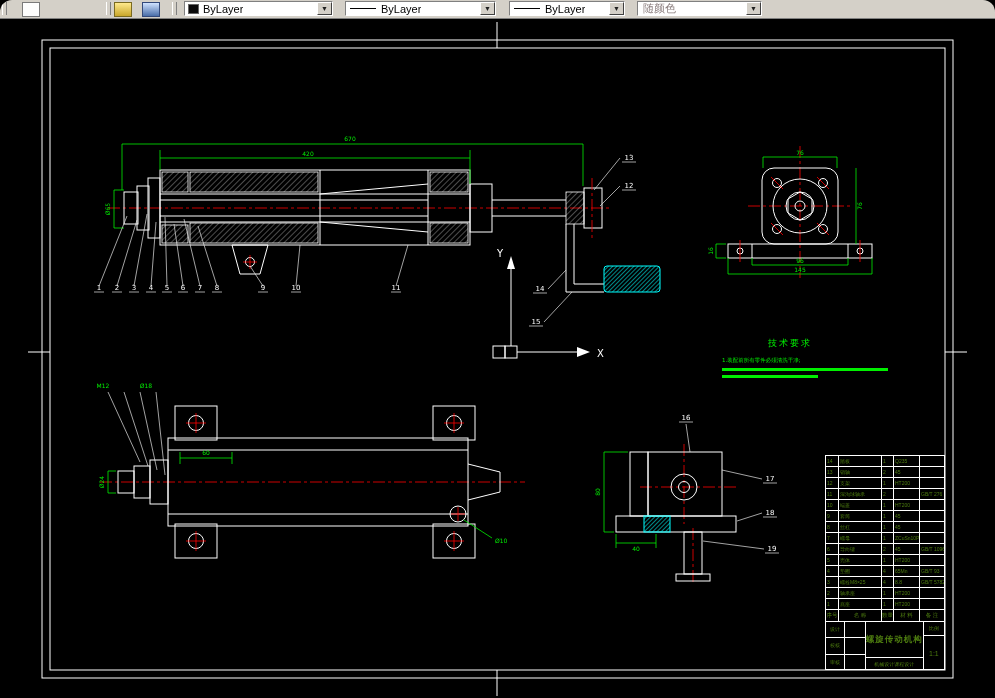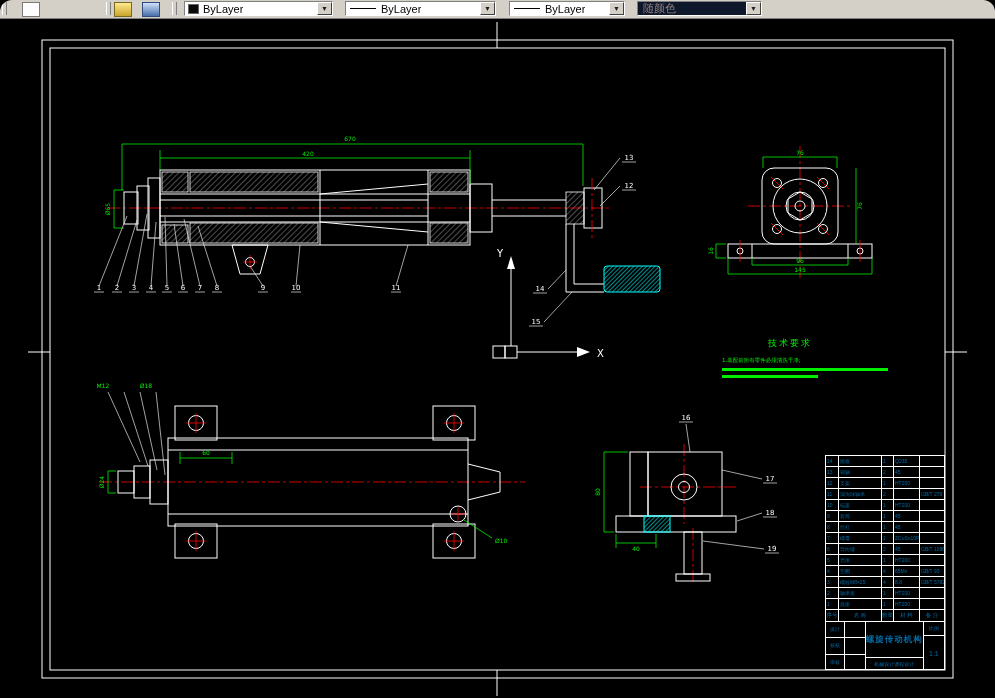--- a/index.html
+++ b/index.html
@@ -13,41 +13,41 @@
   .tb-icon{position:absolute;top:2px;width:16px;height:13px;border:1px solid #d4d0c8;}
   .ic-box{background:#fdfdfd;border:1px solid #7a7a7a;}
   .ic-yellow{background:linear-gradient(#ffe98c,#c8a62a);border:1px solid #7a6a20;}
   .ic-blue{background:linear-gradient(#cfe2ff,#4a6ea9);border:1px solid #33497a;}
   .combo{position:absolute;top:1px;height:15px;background:#fff;
          border:1px solid;border-color:#808080 #fff #fff #808080;
          display:flex;align-items:center;font-size:11px;color:#000;box-sizing:border-box;}
   .combo .dd{margin-left:auto;width:15px;height:13px;background:#d4d0c8;
              border:1px solid;border-color:#fff #404040 #404040 #fff;box-sizing:border-box;
              font-size:7px;line-height:11px;text-align:center;color:#202020;}
-  .combo.disabled{background:#0f172a;color:#8c7f7f;}
+  .combo.disabled{background:#ffffff;color:#8c7f7f;}
   .swatch{width:9px;height:8px;background:#0a0a0a;border:1px solid #666;margin:0 4px 0 3px;}
   .linesample{width:26px;height:1px;background:#000;margin:0 5px 0 4px;}
   .combo .val{white-space:nowrap;overflow:hidden;}
   
   svg{position:absolute;top:0;left:0;z-index:10;}
   .w{stroke:#ffffff;fill:none;stroke-width:1;}
   .wthin{stroke:#e8e8e8;fill:none;stroke-width:0.7;}
   .hw{stroke:#ffffff;fill:url(#hW);stroke-width:0.8;}
   .cy{stroke:#00ffff;fill:url(#hC);stroke-width:1;}
   .r{stroke:#ff0000;fill:none;stroke-width:0.8;}
   .rd{stroke:#ff0000;fill:none;stroke-width:0.8;stroke-dasharray:12 3 3 3;}
   .g{stroke:#00ef00;fill:none;stroke-width:0.8;}
   .gt{fill:#00ef00;font-size:6px;font-family:"DejaVu Sans",sans-serif;}
   .gt2{fill:#00ef00;font-size:9px;letter-spacing:2px;font-family:"DejaVu Sans",sans-serif;}
   .gt3{fill:#00ef00;font-size:5.5px;font-family:"DejaVu Sans",sans-serif;}
   .wt{fill:#ffffff;font-size:7px;font-family:"DejaVu Sans",sans-serif;}
   .axt{fill:#ffffff;font-size:10px;font-family:"DejaVu Sans",sans-serif;}
   
   .tblock{position:absolute;left:825px;top:455px;width:120px;height:215px;z-index:20;
-          border:1px solid #fff;box-sizing:border-box;color:#0369a1;background:transparent;}
+          border:1px solid #fff;box-sizing:border-box;color:#4d7c0f;background:transparent;}
   .bom-row,.bom-head{display:grid;grid-template-columns:13px 43px 12px 26px 1fr;
           height:11px;box-sizing:border-box;border-bottom:1px solid #fff;}
   .bom-head{height:12px;}
   .bc{border-right:1px solid #fff;box-sizing:border-box;font-size:5px;line-height:10px;
       overflow:hidden;padding-left:1px;white-space:nowrap;}
   .bc:last-child{border-right:none;}
   .bom-head .bc{font-size:5.5px;text-align:center;padding-left:0;line-height:11px;}
   .tb-bottom{display:flex;height:48px;}
   .tb-left{width:45px;border-right:1px solid #fff;display:flex;flex-direction:column;box-sizing:border-box;}
   .tb-lrow{flex:1;display:flex;border-bottom:1px solid #fff;box-sizing:border-box;}

